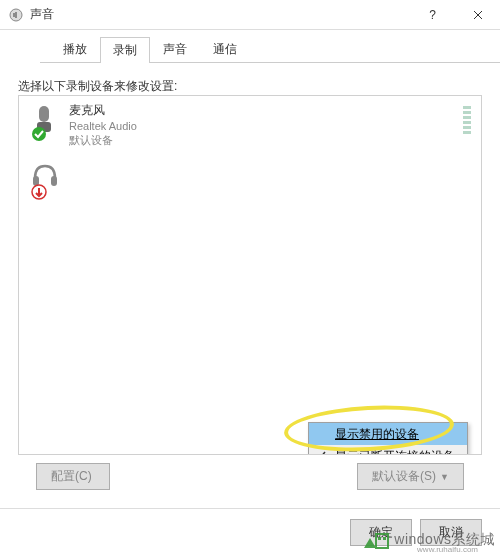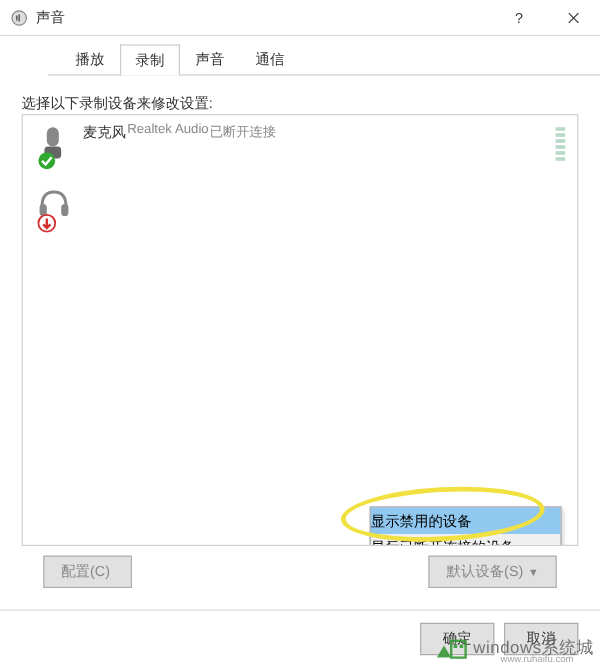--- a/index.html
+++ b/index.html
@@ -14,30 +14,30 @@
 .tab-row { display: flex; padding: 6px 10px 0 10px; border-bottom: 1px solid #ccc; margin-left: 40px; }
 .tab { padding: 4px 12px; font-size: 12px; color: #333; border: 1px solid transparent; border-bottom: none; cursor: default; position: relative; }
 .tab.active { border-color: #ccc; background: #fff; top: 1px; }
 
 .content { padding: 15px 18px 10px 18px; }
 .instruction { font-size: 12px; color: #333; }
 
 .device-list { border: 1px solid #d0d0d0; height: 360px; background: #fff; position: relative; overflow: hidden; }
 .device-item { display: flex; padding: 6px 10px; }
 .device-icon { width: 32px; height: 40px; position: relative; margin-right: 8px; }
-.device-texts { display: flex; flex-direction: row; justify-content: center; gap: 1px; }
+.device-texts { display: flex; flex-direction: column; justify-content: center; gap: 1px; }
 .device-name { font-size: 12px; color: #333; }
 .device-sub { font-size: 11px; color: #888; }
 .device-status { font-size: 11px; color: #888; }
 
 .level-bars { position: absolute; right: 10px; top: 10px; display: flex; flex-direction: column; gap: 2px; }
 .level-bars .bar { width: 8px; height: 3px; background: #b8d8c8; }
 
 .context-menu { position: absolute; left: 289px; top: 326px; width: 160px; border: 1px solid #a0a0a0; background: #f0f0f0; box-shadow: 2px 2px 4px rgba(0,0,0,0.2); }
-.context-item { height: 22px; display: flex; align-items: center; font-size: 12px; position: relative; }
+.context-item { height: 22px; display: flex; align-items: center; font-size: 12px; padding-left: 26px; position: relative; text-decoration: underline; }
 .context-item.highlight { background: #90c8f0; }
 .context-item .check { position: absolute; left: 6px; top: 4px; }
 
 .highlight-circle { position: absolute; left: 265px; top: 310px; width: 170px; height: 45px; border: 4px solid #f0e040; border-radius: 50%; pointer-events: none; transform: rotate(-3deg); }
 
 .button-row { display: flex; padding: 8px 18px; gap: 10px; }
 .button-row .spacer { flex: 1; }
 .btn { padding: 4px 14px; font-size: 12px; border: 1px solid #adadad; background: #e1e1e1; color: #888; min-width: 74px; text-align: left; cursor: not-allowed; }
 .btn .arrow { margin-left: 4px; font-size: 9px; }
 
@@ -94,21 +94,21 @@
         <svg width="32" height="40" viewBox="0 0 32 40">
           <rect x="10" y="4" width="10" height="16" rx="5" fill="#888"></rect>
           <rect x="8" y="20" width="14" height="10" rx="3" fill="#666"></rect>
           <circle cx="10" cy="32" r="7" fill="#31a931"></circle>
           <path d="M6 32 L9 35 L14 29" stroke="#fff" stroke-width="2" fill="none"></path>
         </svg>
       </div>
       <div class="device-texts">
         <div class="device-name">麦克风</div>
         <div class="device-sub">Realtek Audio</div>
-        <div class="device-status">已断开连接</div>
+        <div class="device-status">默认设备</div>
       </div>
     </div>
 
     <div class="device-item">
       <div class="device-icon">
         <svg width="32" height="40" viewBox="0 0 32 40">
           <path d="M6 18 Q6 6 16 6 Q26 6 26 18" stroke="#888" stroke-width="2.5" fill="none"></path>
           <rect x="4" y="16" width="6" height="10" rx="3" fill="#888"></rect>
           <rect x="22" y="16" width="6" height="10" rx="3" fill="#888"></rect>
           <circle cx="10" cy="32" r="7" fill="#fff" stroke="#d43030" stroke-width="1.5"></circle>

